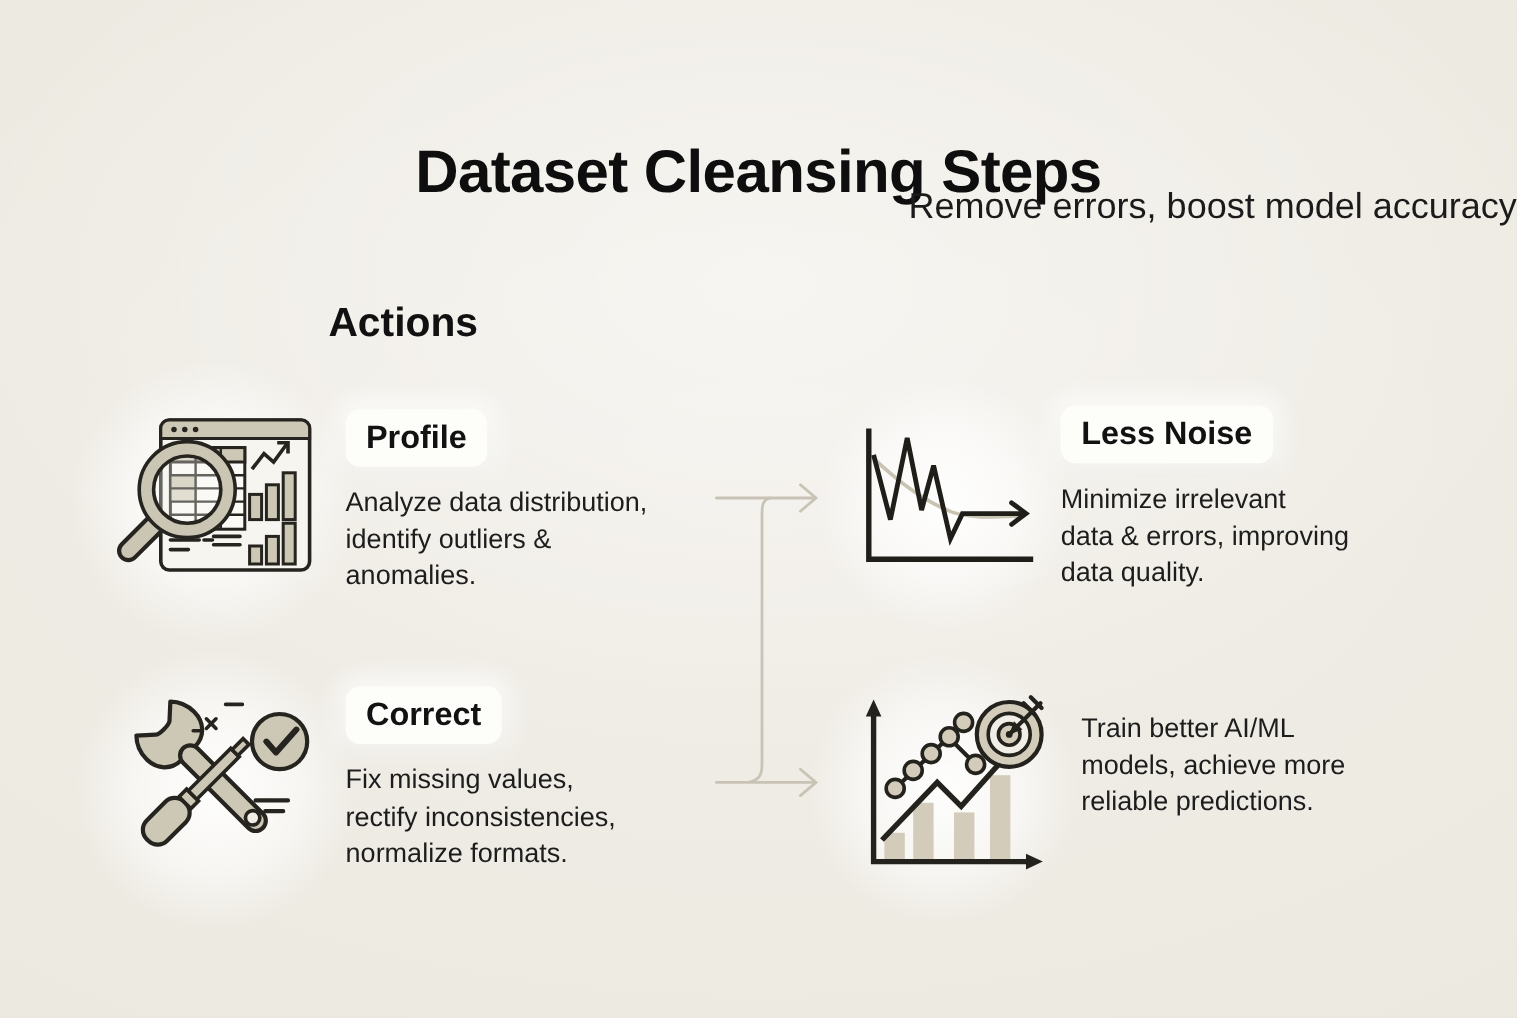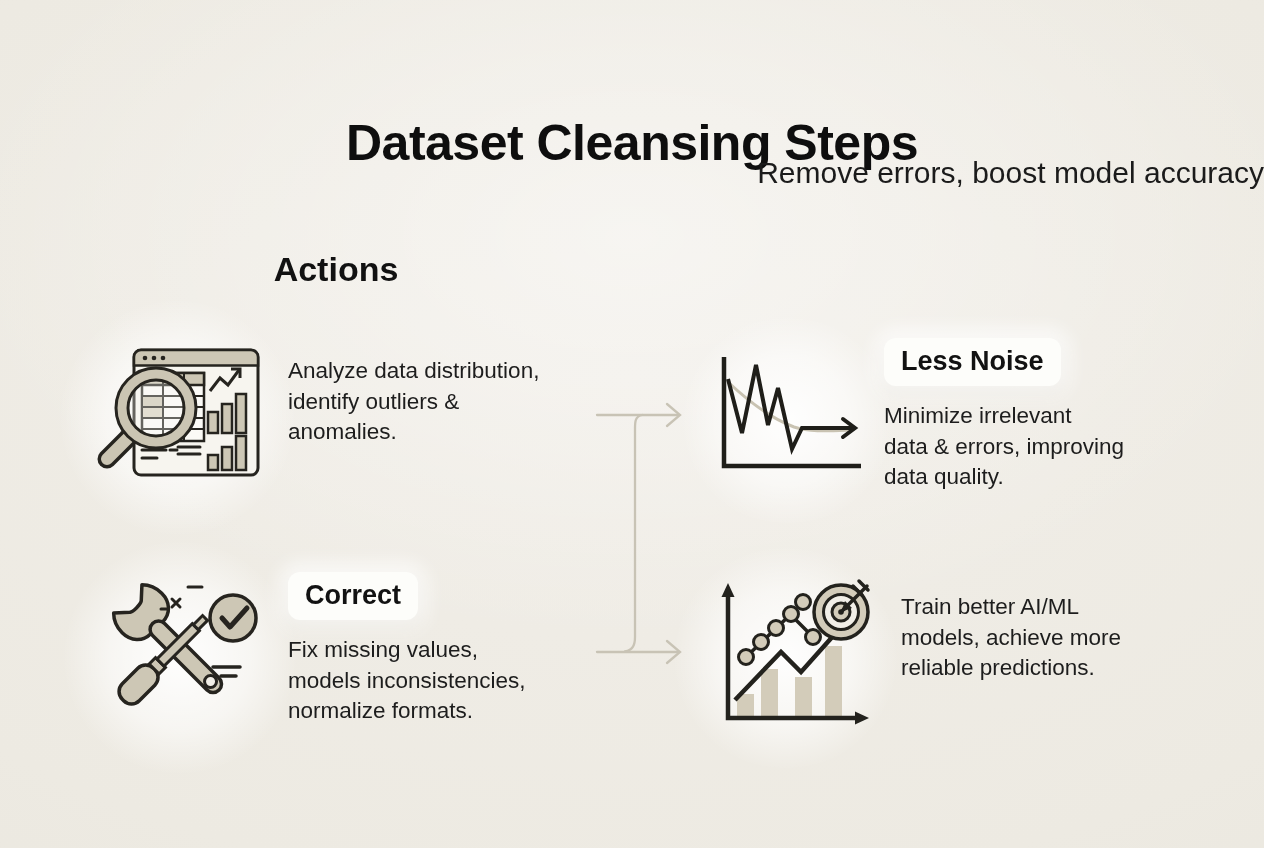--- a/index.html
+++ b/index.html
@@ -78,20 +78,21 @@
     <rect x="130" y="119" width="10" height="23" fill="#cdc7b5" stroke="#26241f" stroke-width="2.5"></rect>
     <rect x="144" y="108" width="10" height="34" fill="#cdc7b5" stroke="#26241f" stroke-width="2.5"></rect>
     <path d="M50,122 h24 M78,122 h7 M50,130 h15 M86,119 h22 M86,126 h22" stroke="#26241f" stroke-width="3" stroke-linecap="round" fill="none"></path>
     <line x1="36" y1="110" x2="15" y2="131" stroke="#26241f" stroke-width="19" stroke-linecap="round"></line>
     <line x1="36" y1="110" x2="15" y2="131" stroke="#cbc5b3" stroke-width="12" stroke-linecap="round"></line>
     <circle cx="64" cy="80" r="34" fill="rgba(250,249,244,0.3)" stroke="#cbc5b3" stroke-width="12"></circle>
     <circle cx="64" cy="80" r="28" fill="none" stroke="#26241f" stroke-width="3"></circle>
     <circle cx="64" cy="80" r="40" fill="none" stroke="#26241f" stroke-width="3"></circle>
   </svg>
   <div class="text-block" style="left:288px; top:341px;">
+    <span class="badge">Profile</span>
     <div class="desc" style="width:320px;">Analyze data distribution,
 identify outliers &amp;
 anomalies.</div>
   </div>
 
   <svg class="icon" style="left:95px; top:566px;" width="166" height="165" viewBox="0 0 166 165">
 
     <g transform="translate(42,42) rotate(45)">
       <path d="M28,-8 C28,-20 19,-28 7,-28 C-1,-28 -8,-25 -13,-20 L-2,-8 C0,-5 0,5 -2,8 L-13,20 C-8,25 -1,28 7,28 C19,28 28,20 28,8 Z" fill="#cdc7b5" stroke="#26241f" stroke-width="3.5" stroke-linejoin="round"></path>
       <rect x="22" y="-8.5" width="94" height="17" rx="8.5" fill="#cdc7b5" stroke="#26241f" stroke-width="3.5"></rect>
@@ -108,21 +109,21 @@
     <path d="M77,33 l8,8 M85,33 l-8,8 M93,21 h14 M66,43 h6" stroke="#26241f" stroke-width="3" stroke-linecap="round" fill="none"></path>
 
     <path d="M118,101 h27 M126,110 h15" stroke="#26241f" stroke-width="3.5" stroke-linecap="round" fill="none"></path>
 
     <circle cx="138" cy="52" r="23" fill="#cdc7b5" stroke="#26241f" stroke-width="3.5"></circle>
     <path d="M127,52 l8,9 l17,-19" stroke="#26241f" stroke-width="5" fill="none" stroke-linecap="round" stroke-linejoin="round"></path>
   </svg>
   <div class="text-block" style="left:288px; top:572px;">
     <span class="badge">Correct</span>
     <div class="desc" style="width:320px;">Fix missing values,
-models inconsistencies,
+rectify inconsistencies,
 normalize formats.</div>
   </div>
 
   <svg class="connector" width="104" height="268" viewBox="0 0 104 268">
     <g stroke="#c8c3b5" stroke-width="2.3" fill="none" stroke-linecap="round">
       <path d="M9,17 H90"></path>
       <path d="M79,6 L92,17 L79,28"></path>
       <path d="M54,17 C47,18.5 47,24 47,31 L47,239 C47,247 45,252 37,253.5"></path>
       <path d="M9,254 H90"></path>
       <path d="M79,243 L92,254 L79,265"></path>

